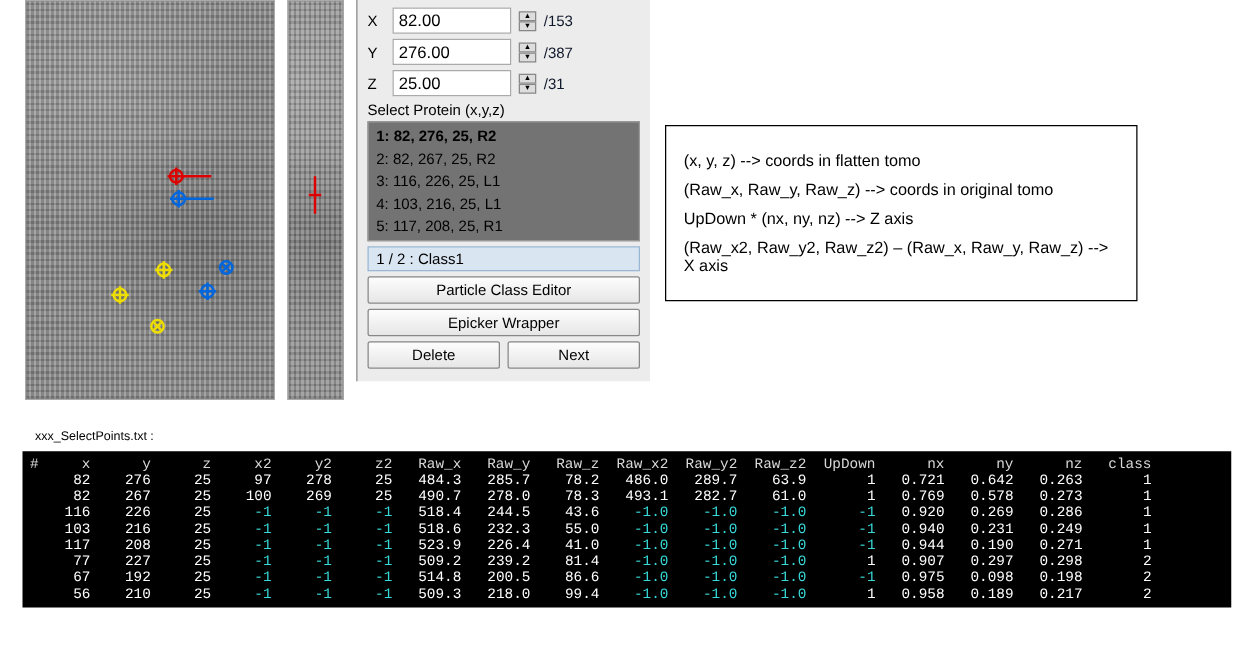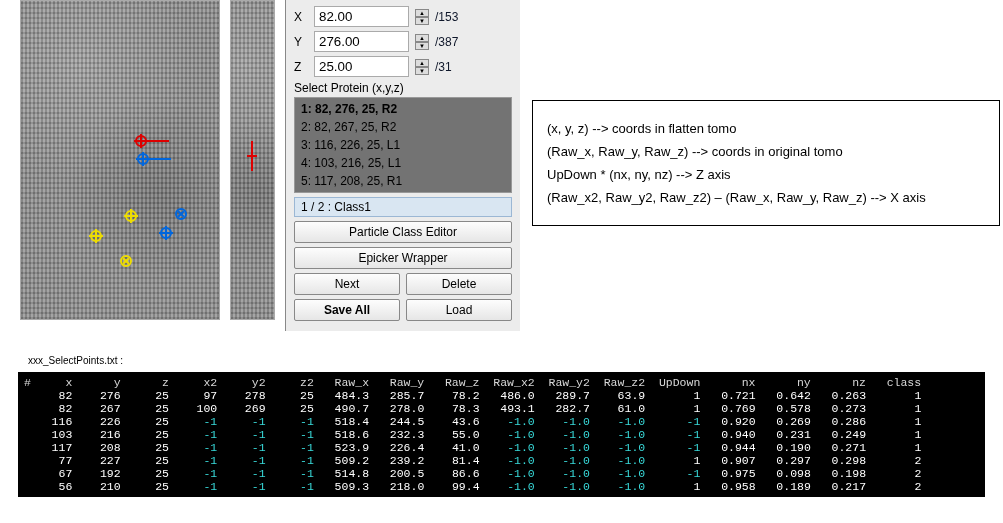--- a/index.html
+++ b/index.html
@@ -38,21 +38,21 @@
   .slash { color:#0f172a; }
   .sect-label { margin: 4px 0 2px; }
   .listbox { border:1px solid #999; background:#737373; padding:2px 0; margin-bottom:4px;}
   .li { padding: 2px 6px; }
   .li.sel { font-weight:bold; }
   .classbar { background:#d9e6f2; border:1px solid #9bb7d4; padding:2px 6px; margin-bottom:4px;}
   .btn { display:block; width:100%; text-align:center; border:1px solid #888; background:linear-gradient(#fdfdfd,#e6e6e6); padding:3px 0; margin-bottom:4px; border-radius:2px;}
   .btn-row { display:flex; gap:6px;}
   .btn-row .btn { flex:1; margin-bottom:4px;}
 
-  .legend { border:1px solid #000; padding:12px 14px; margin-left:12px; width:468px; font-size:13px; margin-top:100px;}
+  .legend { border:1px solid #000; padding:12px 14px; margin-left:12px; width:378px; font-size:13px; margin-top:100px;}
   .legend p { margin: 8px 0; }
 
   .subtitle { font-size:10px; margin: 16px 0 6px 28px; }
   .term { background:#000; color:#e6e6e6; font-family:"Consolas","Courier New",monospace; font-size:11.5px; padding: 4px 6px; margin: 0 18px 10px; white-space:pre; overflow:auto;}
   .hdr { color:#d8d8d8; }
   .cy { color:#38d9d9; }
   .wh { color:#fff; }
 </style>
 </head>
 <body>
@@ -115,26 +115,22 @@
       <div class="li sel">1: 82, 276, 25, R2</div>
       <div class="li">2: 82, 267, 25, R2</div>
       <div class="li">3: 116, 226, 25, L1</div>
       <div class="li">4: 103, 216, 25, L1</div>
       <div class="li">5: 117, 208, 25, R1</div>
     </div>
     <div class="classbar">1 / 2 : Class1</div>
     <div class="btn">Particle Class Editor</div>
     <div class="btn">Epicker Wrapper</div>
     <div class="btn-row">
+      <div class="btn">Delete</div>
       <div class="btn">Next</div>
-      <div class="btn">Delete</div>
-    </div>
-    <div class="btn-row">
-      <div class="btn" style="font-weight:bold">Save All</div>
-      <div class="btn">Load</div>
     </div>
   </div>
 
   <div class="legend">
     <p>(x, y, z) --&gt; coords in flatten tomo</p>
     <p>(Raw_x, Raw_y, Raw_z) --&gt; coords in original tomo</p>
     <p>UpDown * (nx, ny, nz) --&gt; Z axis</p>
     <p>(Raw_x2, Raw_y2, Raw_z2) – (Raw_x, Raw_y, Raw_z) --&gt; X axis</p>
   </div>
 </div>

